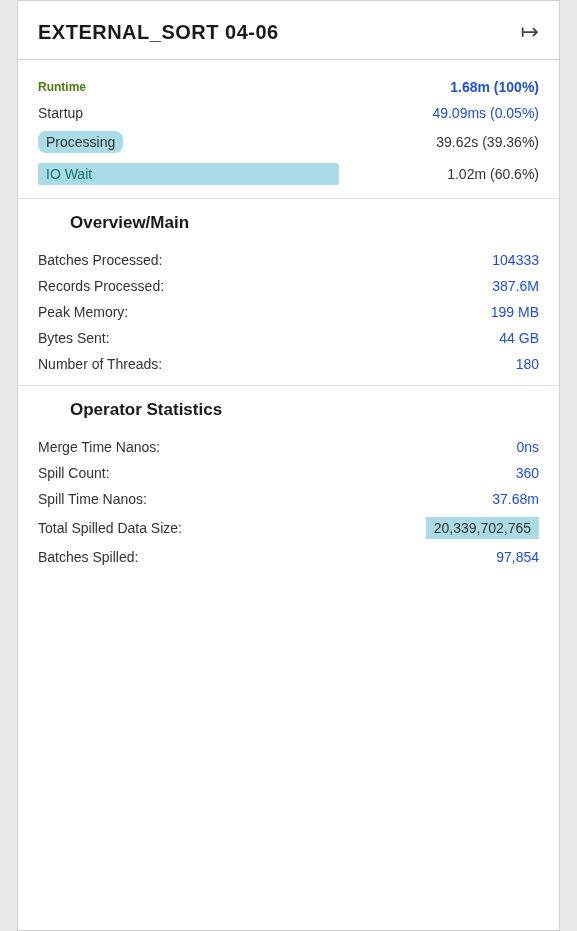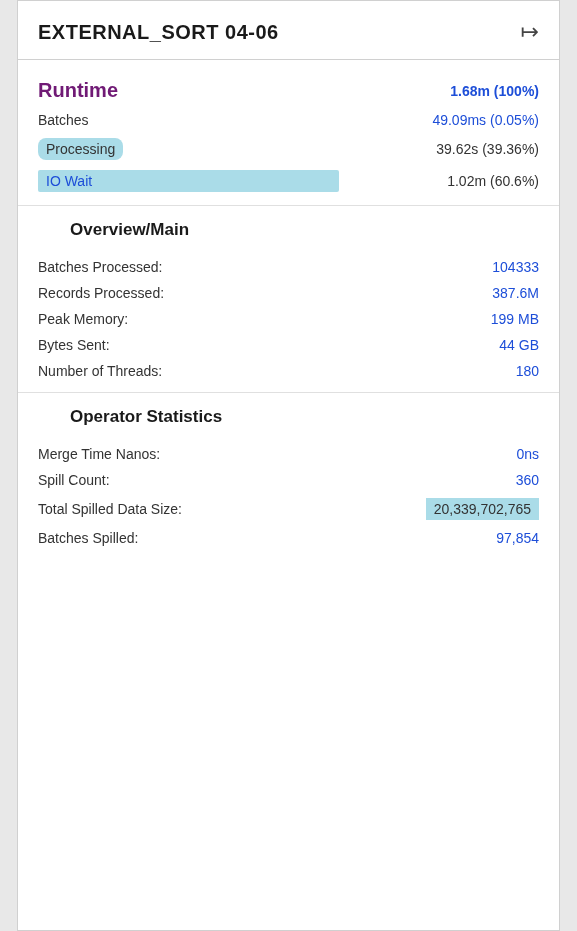--- a/index.html
+++ b/index.html
@@ -62,22 +62,22 @@
       padding: 5px 0;
     }
 
     .stat-label {
       font-size: 14px;
       color: #333;
     }
 
     .stat-label.bold {
       font-weight: 700;
-      font-size: 20px;
-      color: #701a75;
+      font-size: 12px;
+      color: #4d7c0f;
     }
 
     .stat-value {
       font-size: 14px;
       color: #1d4ed8;
       text-align: right;
     }
 
     .stat-value.bold {
       font-weight: 600;
@@ -108,21 +108,21 @@
     }
 
     .highlight-value-plain {
       font-size: 14px;
       color: #333;
       text-align: right;
     }
 
     .highlight-label-wide {
       font-size: 14px;
-      color: #1d4ed8;
+      color: #0f766e;
       background-color: #aadce8;
       padding: 3px 12px 3px 8px;
       border-radius: 2px;
       width: 60%;
     }
 
     .runtime-section {
       padding: 14px 20px 8px 20px;
       border-bottom: 1px solid #e0e0e0;
     }
@@ -147,21 +147,21 @@
   </div>
 
   <div class="runtime-section">
 
     <div class="stat-row">
       <span class="stat-label bold">Runtime</span>
       <span class="stat-value bold">1.68m (100%)</span>
     </div>
 
     <div class="stat-row">
-      <span class="stat-label">Batches</span>
+      <span class="stat-label">Startup</span>
       <span class="stat-value">49.09ms (0.05%)</span>
     </div>
 
     <div class="highlight-row">
       <span class="highlight-label">Processing</span>
       <span class="highlight-value-plain">39.62s (39.36%)</span>
     </div>
 
     <div class="highlight-row">
       <span class="highlight-label-wide">IO Wait</span>
@@ -196,20 +196,24 @@
   <div class="operator-section">
     <div class="section-title">Operator Statistics</div>
     <div class="stat-row">
       <span class="stat-label">Merge Time Nanos:</span>
       <span class="stat-value">0ns</span>
     </div>
     <div class="stat-row">
       <span class="stat-label">Spill Count:</span>
       <span class="stat-value">360</span>
     </div>
+    <div class="stat-row">
+      <span class="stat-label">Spill Time Nanos:</span>
+      <span class="stat-value">37.68m</span>
+    </div>
 
     <div class="stat-row">
       <span class="stat-label">Total Spilled Data Size:</span>
       <span class="highlight-value">20,339,702,765</span>
     </div>
     <div class="stat-row">
       <span class="stat-label">Batches Spilled:</span>
       <span class="stat-value">97,854</span>
     </div>
   </div>

